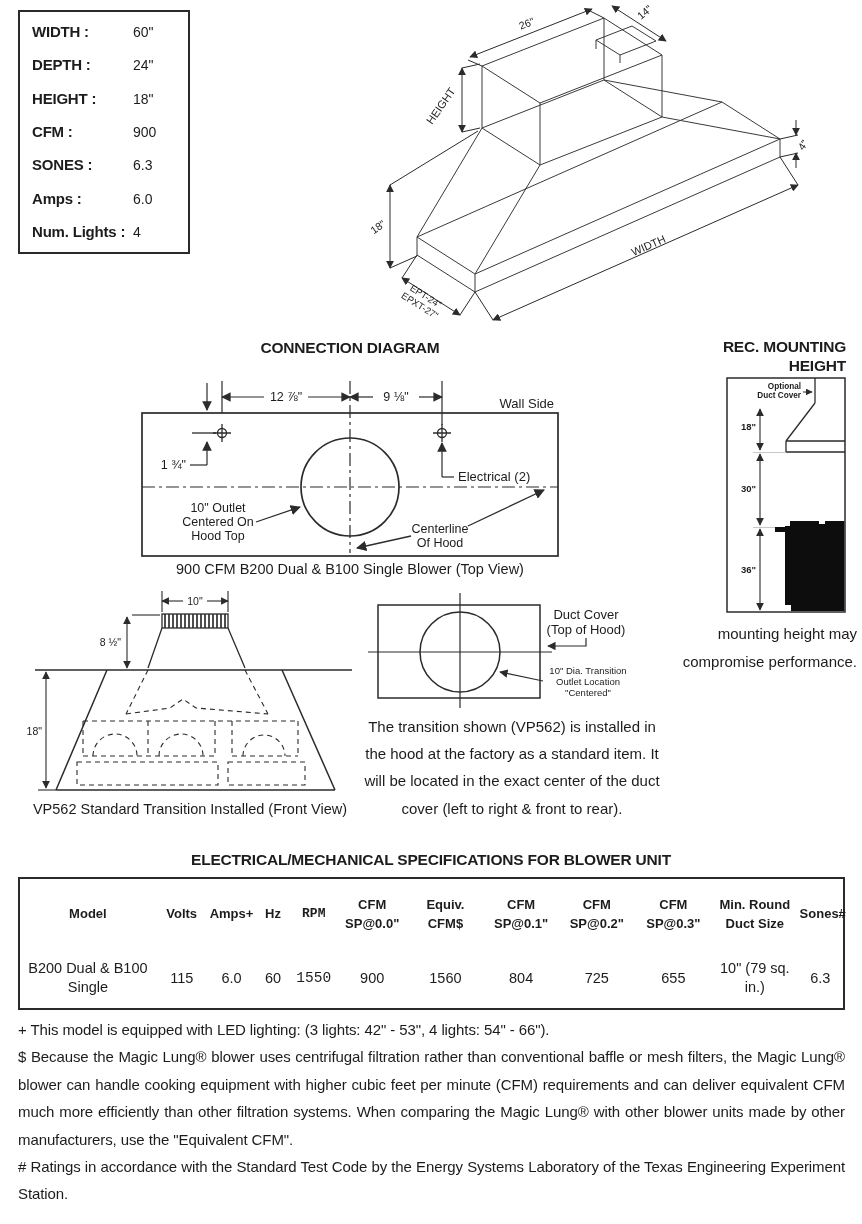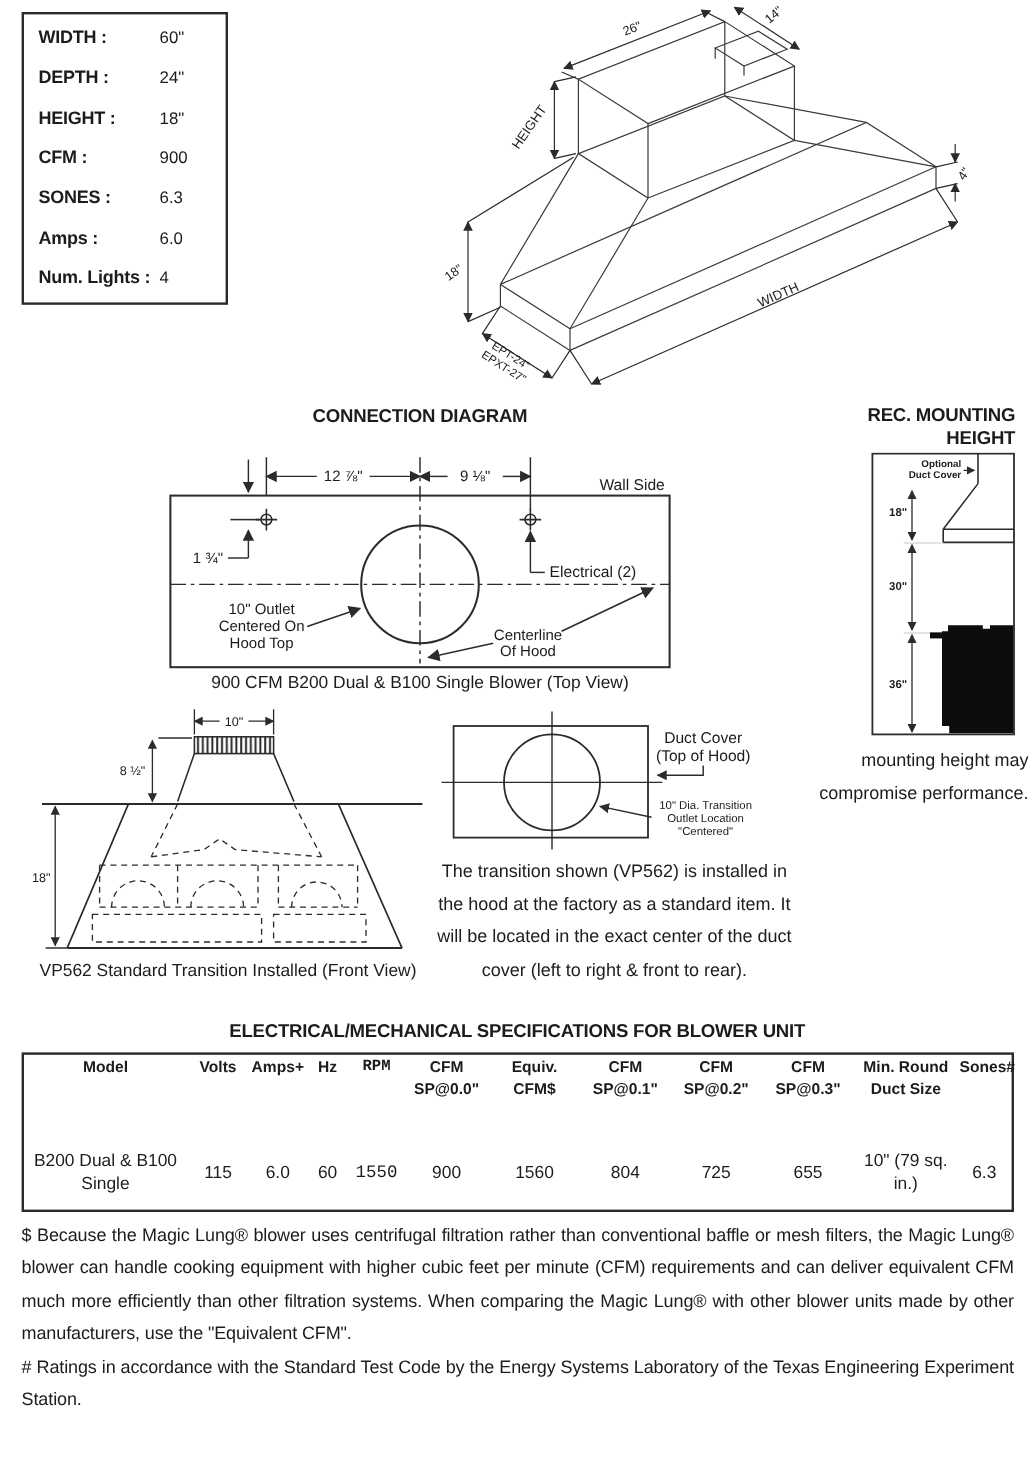--- a/index.html
+++ b/index.html
@@ -28,21 +28,21 @@
   .rec-note{left:655px;top:620px;width:202px;text-align:right;font-size:15px;line-height:27.5px;}
   .vp-caption{left:20px;top:801px;width:340px;text-align:center;font-size:14.5px;}
   .dc-paragraph{left:362px;top:713px;width:300px;text-align:center;font-size:15px;line-height:27.2px;}
 
   
   .table-title{left:0;top:851px;width:862px;text-align:center;font-weight:bold;font-size:15.5px;letter-spacing:-0.2px;}
   .spec-table{
     left:18px;top:877px;width:827px;height:133px;border:2px solid #2a2a2a;
     box-sizing:border-box;display:flex;flex-direction:column;
   }
-  .thead{flex:1.15;display:flex;align-items:flex-start;}
+  .thead{flex:1.15;display:flex;align-items:center;}
   .tbody{flex:1;display:flex;align-items:center;}
   .cell{text-align:center;box-sizing:border-box;padding:0 2px;}
   .thead .cell{font-weight:bold;font-size:13px;line-height:19px;}
   .tbody .cell{font-size:14.5px;line-height:19px;}
   .c1{width:16.5%;} .c2{width:6.3%;} .c3{width:5.8%;} .c4{width:4.3%;}
   .c5{width:5.6%;font-family:Liberation Mono, monospace;} .c6{width:8.6%;} .c7{width:9.2%;} .c8{width:9.2%;}
   .c9{width:9.2%;} .c10{width:9.4%;} .c11{width:10.4%;} .c12{width:5.5%;}
 
   
   .footnotes{left:18px;top:1016px;width:827px;}
@@ -378,15 +378,16 @@
     <div class="cell c7">1560</div>
     <div class="cell c8">804</div>
     <div class="cell c9">725</div>
     <div class="cell c10">655</div>
     <div class="cell c11">10" (79 sq. in.)</div>
     <div class="cell c12">6.3</div>
   </div>
 </div>
 
 <div class="abs footnotes">
+  <p>+ This model is equipped with LED lighting: (3 lights: 42" - 53", 4 lights: 54" - 66").</p>
   <p>$ Because the Magic Lung® blower uses centrifugal filtration rather than conventional baffle or mesh filters, the Magic Lung® blower can handle cooking equipment with higher cubic feet per minute (CFM) requirements and can deliver equivalent CFM much more efficiently than other filtration systems. When comparing the Magic Lung® with other blower units made by other manufacturers, use the "Equivalent CFM".</p>
   <p># Ratings in accordance with the Standard Test Code by the Energy Systems Laboratory of the Texas Engineering Experiment Station.</p>
 </div>
 
 </body></html>

